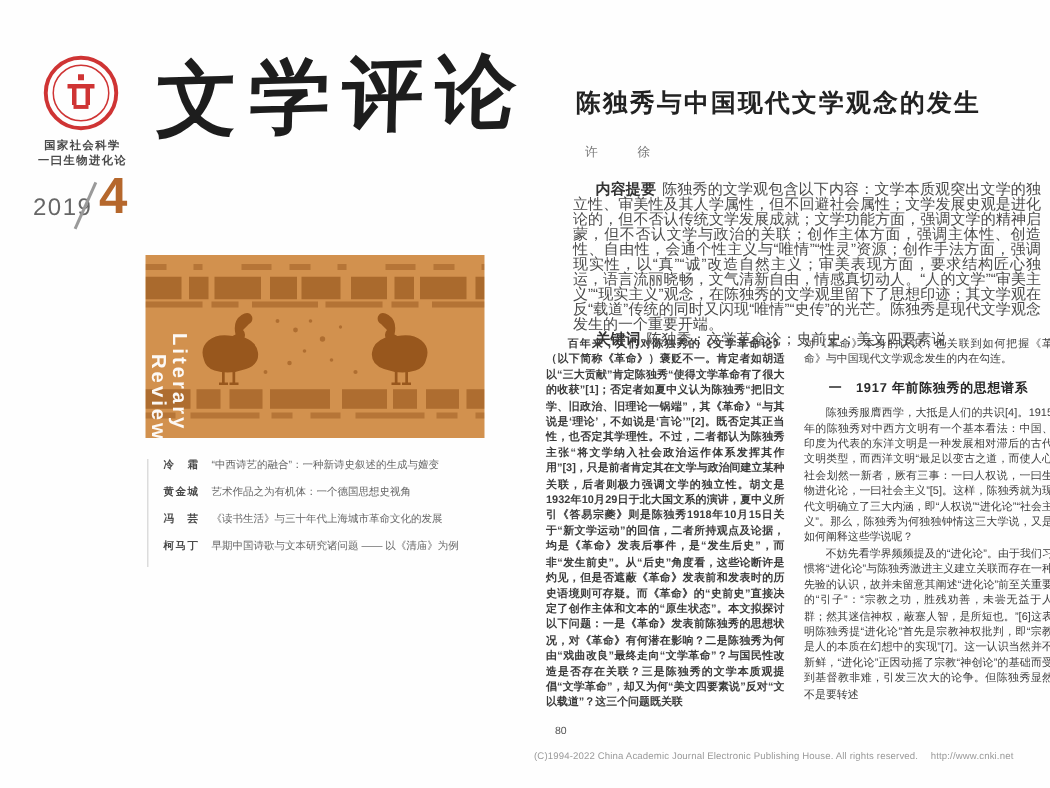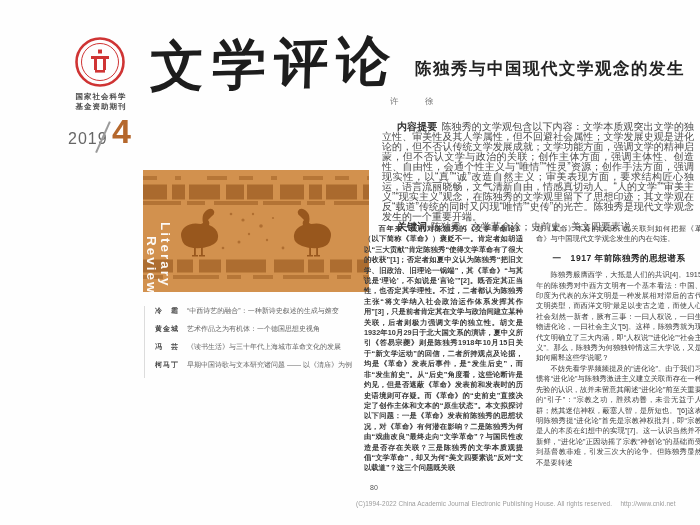--- a/index.html
+++ b/index.html
@@ -1,20 +1,20 @@
 <!DOCTYPE html>
 <html><head>
 <meta charset="utf-8">
 <style>
   html,body{margin:0;padding:0;background:#ffffff;}
   .canvas{position:relative;width:700px;height:525px;background:#fefefe;overflow:hidden;
           font-family:"Liberation Sans",sans-serif;color:#333;}
 
   
-  .cover{position:absolute;left:20px;top:28px;width:332px;height:480px;margin-left:46px;}
+  .cover{position:absolute;left:20px;top:28px;width:332px;height:480px;}
   .seal{position:absolute;left:8px;top:8px;width:52px;height:52px;}
   .funding{position:absolute;left:0px;top:64px;width:70px;text-align:center;
            font-size:7.5px;font-weight:bold;color:#4a4a4a;line-height:10px;letter-spacing:1px;}
   .issue-row{position:absolute;left:0px;top:88px;width:90px;height:52px;}
   .year{position:absolute;left:2px;top:14px;font-size:16px;color:#666;letter-spacing:1px;}
   .slash{position:absolute;left:36px;top:4px;width:1.5px;height:34px;background:#9a9a9a;
          transform:rotate(24deg);}
   .issue-no{position:absolute;left:46px;top:-4px;font-size:34px;font-weight:bold;color:#b5672c;}
   .masthead{position:absolute;left:84px;top:0px;width:248px;height:92px;
             font-family:"DejaVu Serif",serif;font-weight:bold;font-size:54px;color:#1d1d1d;
@@ -27,21 +27,21 @@
   .lit2{left:1px;top:66px;}
   .toc{position:absolute;left:78px;top:278px;width:262px;border-left:1px solid #dcdcdc;
        padding-left:10px;}
   .toc-row{display:flex;margin-bottom:9px;font-size:7px;line-height:9px;}
   .toc-author{flex:0 0 32px;font-weight:bold;color:#4a4a4a;letter-spacing:1px;}
   .toc-title{color:#666;}
 
   
   .paper{position:absolute;left:356px;top:50px;width:344px;height:470px;}
   .a-title{position:absolute;left:28px;top:8px;font-size:16.5px;font-weight:bold;color:#222;
-           letter-spacing:1.5px;white-space:nowrap;margin-left:31px;}
+           letter-spacing:1.5px;white-space:nowrap;}
   .a-author{position:absolute;left:34px;top:46px;font-size:8.5px;color:#777;letter-spacing:9px;}
   .abstract-block{position:absolute;left:26px;top:72px;width:312px;font-size:10px;
                   line-height:10px;color:#4a4a4a;text-align:justify;}
   .abstract-block p{margin:0;text-indent:15px;}
   .abs-label,.kw-label{font-weight:bold;color:#333;margin-right:4px;}
   .columns{position:absolute;left:8px;top:174px;width:338px;display:flex;gap:13px;}
   .col{font-size:7.3px;line-height:10.4px;color:#3c3c3c;text-align:justify;}
   .col-l{width:159px;font-weight:bold;}
   .col-r{width:166px;}
   .para{margin:0;text-indent:14.5px;}
@@ -64,21 +64,21 @@
         <circle cx="26" cy="26" r="23.5" fill="none" stroke="#cf3434" stroke-width="2.6"></circle>
         <circle cx="26" cy="26" r="18.5" fill="none" stroke="#cf3434" stroke-width="1"></circle>
         <rect x="24" y="13.5" width="4" height="4" fill="#cf3434"></rect>
         <path d="M17 20 h18 v3 h-3 v11 h-3 v-11 h-6 v11 h-3 v-11 h-3 z" fill="#cf3434"></path>
         <rect x="21" y="34" width="10" height="2.6" fill="#cf3434"></rect>
       </svg>
     </div>
 
     <div class="funding">
       <div>国家社会科学</div>
-      <div>基金资助期刊</div>
+      <div>一曰生物进化论</div>
     </div>
 
     <div class="issue-row">
       <span class="year">2019</span>
       <span class="slash"></span>
       <span class="issue-no">4</span>
     </div>
 
     <div class="masthead">文学评论</div>
 

